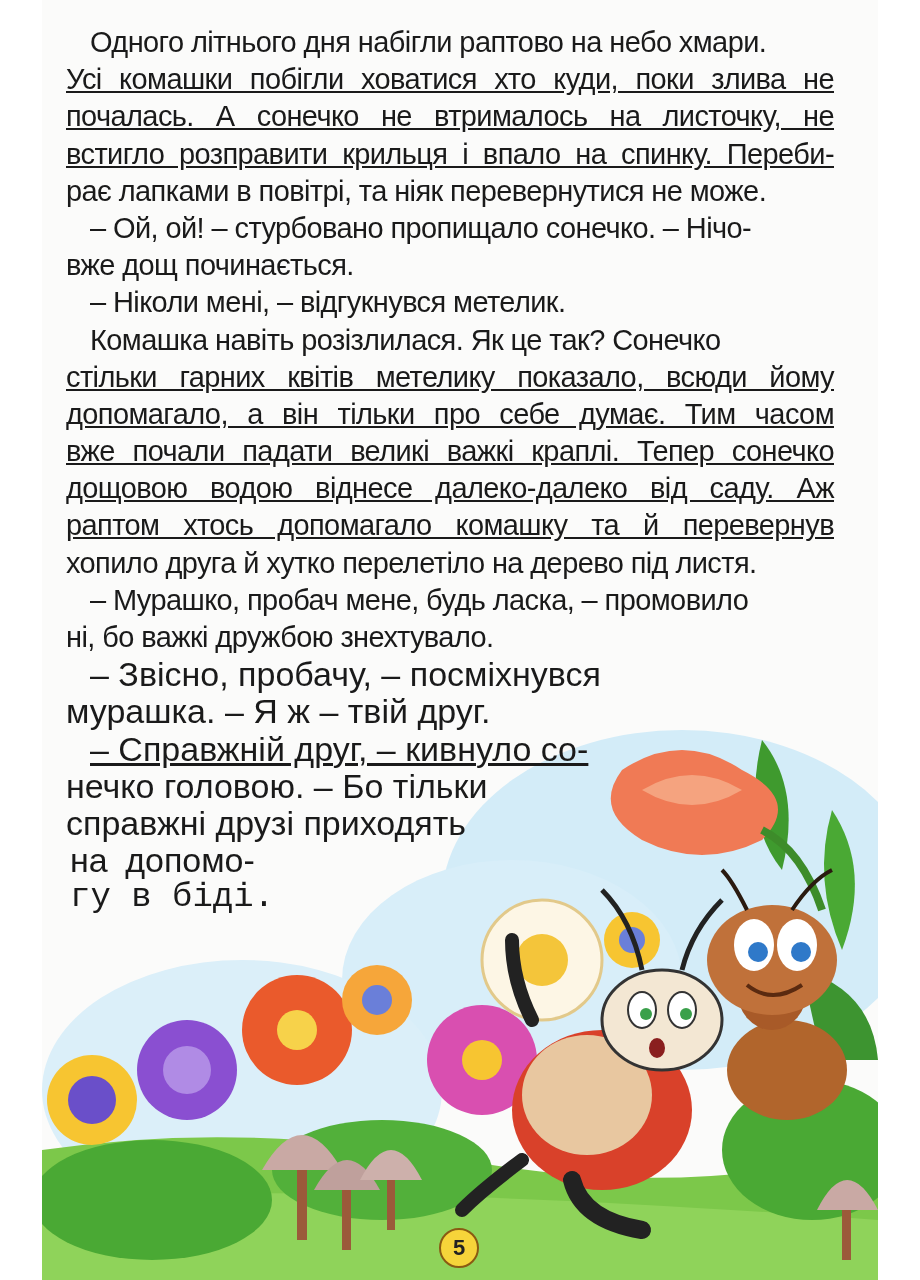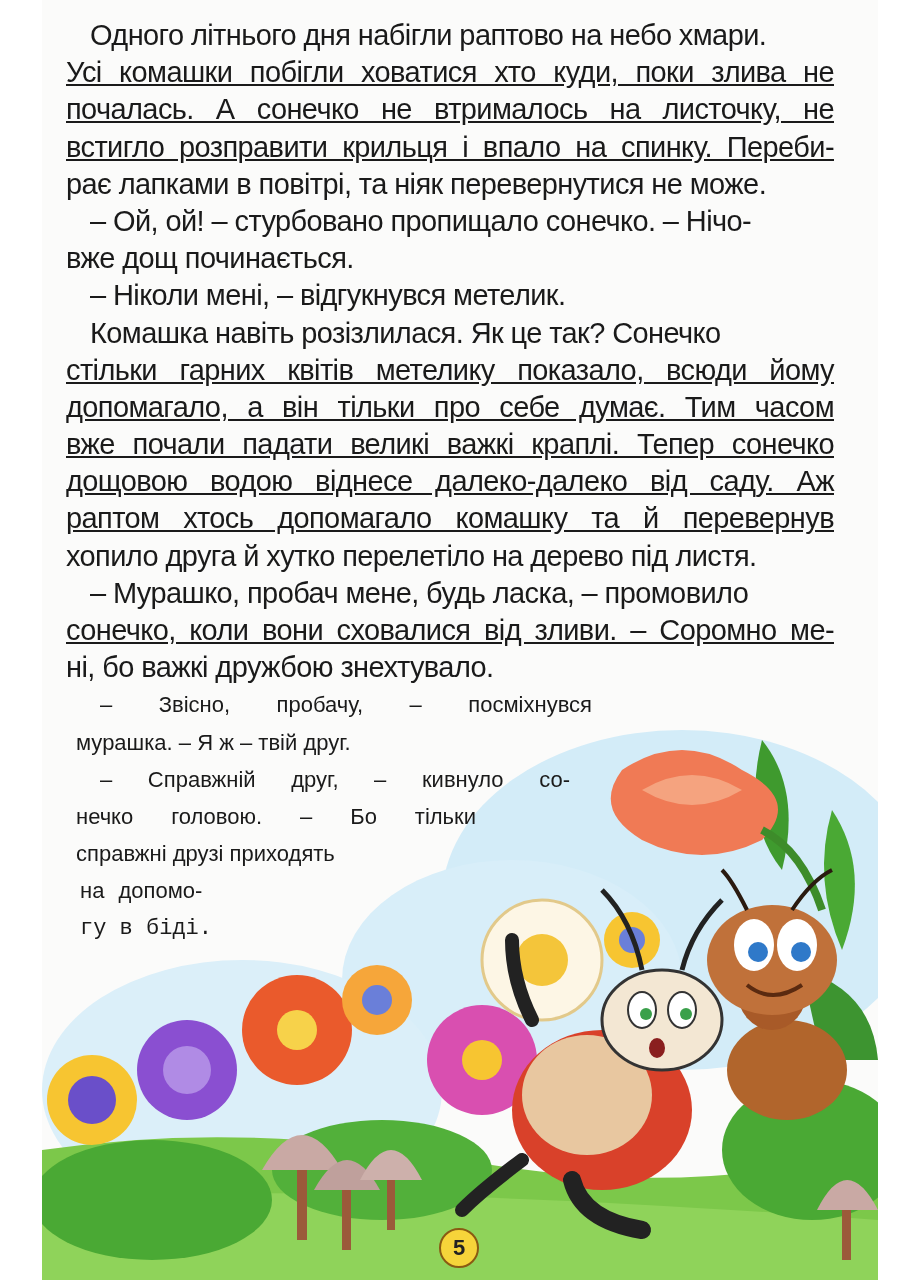--- a/index.html
+++ b/index.html
@@ -1,24 +1,24 @@
 <!DOCTYPE html>
 <html><head>
 <meta charset="utf-8">
 <style>
   html, body { margin:0; padding:0; }
   body { width:920px; height:1280px; background:#fbfbfa; position:relative; overflow:hidden; font-family:"Liberation Sans", sans-serif; }
   .page { position:absolute; left:0; top:0; width:920px; height:1280px; }
   .edge-left { position:absolute; left:0; top:0; width:42px; height:1280px; background:#ffffff; }
   .edge-right { position:absolute; right:0; top:0; width:42px; height:1280px; background:#ffffff; }
-  .text { position:absolute; left:66px; top:17px; width:768px; font-size:29px; line-height:37.2px; color:#1a1a1a; font-family:"Liberation Sans", sans-serif; letter-spacing:-0.6px; z-index:3; }
+  .text { position:absolute; left:66px; top:24px; width:768px; font-size:29px; line-height:37.2px; color:#1a1a1a; font-family:"Liberation Sans", sans-serif; letter-spacing:-0.6px; z-index:3; }
   .line { white-space:nowrap; height:37.2px; }
   .line.j { text-align-last:justify; text-align:justify;text-decoration:underline; }
   .line.ind { padding-left:24px; }
-  .narrow { font-size:22px; letter-spacing:0px;margin-left:10px; }
+  .narrow { font-size:34px; letter-spacing:0px; }
   .illus { position:absolute; left:42px; top:730px; width:836px; height:550px; z-index:1; }
   .pagenum { position:absolute; left:439px; top:1228px; width:36px; height:36px; border-radius:50%; background:#f6d43a; border:2px solid #8a5a12; text-align:center; line-height:36px; font-weight:bold; font-size:22px; color:#222; z-index:4; }
 </style>
 </head>
 <body>
 
 <div class="page">
   <div class="edge-left"></div>
   <div class="edge-right"></div>
 
@@ -32,25 +32,24 @@
     <div class="line">вже дощ починається.</div>
     <div class="line ind">– Ніколи мені, – відгукнувся метелик.</div>
     <div class="line ind">Комашка навіть розізлилася. Як це так? Сонечко</div>
     <div class="line j">стільки гарних квітів метелику показало, всюди йому</div>
     <div class="line j">допомагало, а він тільки про себе думає. Тим часом</div>
     <div class="line j">вже почали падати великі важкі краплі. Тепер сонечко</div>
     <div class="line j">дощовою водою віднесе далеко-далеко від саду. Аж</div>
     <div class="line j">раптом хтось допомагало комашку та й перевернув</div>
     <div class="line">хопило друга й хутко перелетіло на дерево під листя.</div>
     <div class="line ind">– Мурашко, пробач мене, будь ласка, – промовило</div>
-    <div class="line j">сонечко, коли вони сховалися від зливи. – Соромно ме-</div>
     <div class="line">ні, бо важкі дружбою знехтувало.</div>
     <div class="line ind narrow" style="width:492px;text-align:justify;text-align-last:justify;">– Звісно, пробачу, – посміхнувся</div>
     <div class="line narrow">мурашка. – Я ж – твій друг.</div>
-    <div class="line ind narrow" style="width:470px;text-align:justify;text-align-last:justify;">– Справжній друг, – кивнуло со-</div>
+    <div class="line ind narrow" style="width:470px;text-align:justify;text-align-last:justify;text-decoration:underline;">– Справжній друг, – кивнуло со-</div>
     <div class="line narrow" style="width:400px;text-align:justify;text-align-last:justify;">нечко головою. – Бо тільки</div>
     <div class="line narrow">справжні друзі приходять</div>
     <div class="line narrow" style="padding-left:4px;word-spacing:8px;">на допомо-</div>
     <div class="line narrow" style="padding-left:4px;font-family:Liberation Mono, monospace;">гу в біді.</div>
   </div>
 
   <svg class="illus" viewBox="0 0 836 550">
 
     <ellipse cx="640" cy="170" rx="240" ry="170" fill="#d3ecf8"></ellipse>
     <ellipse cx="470" cy="250" rx="170" ry="120" fill="#d8eef9"></ellipse>

